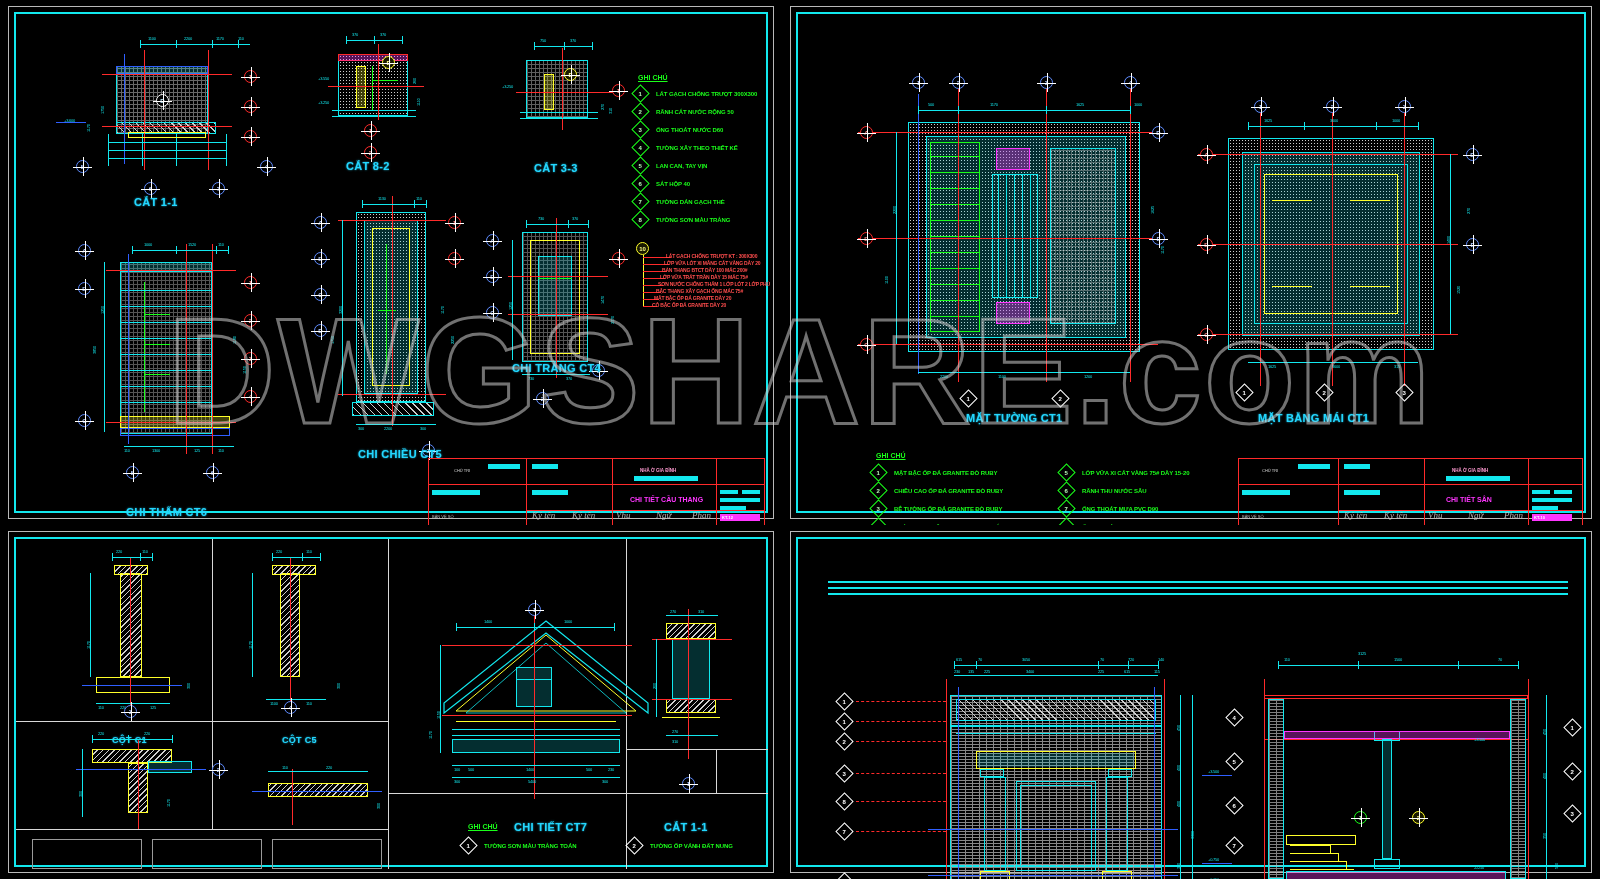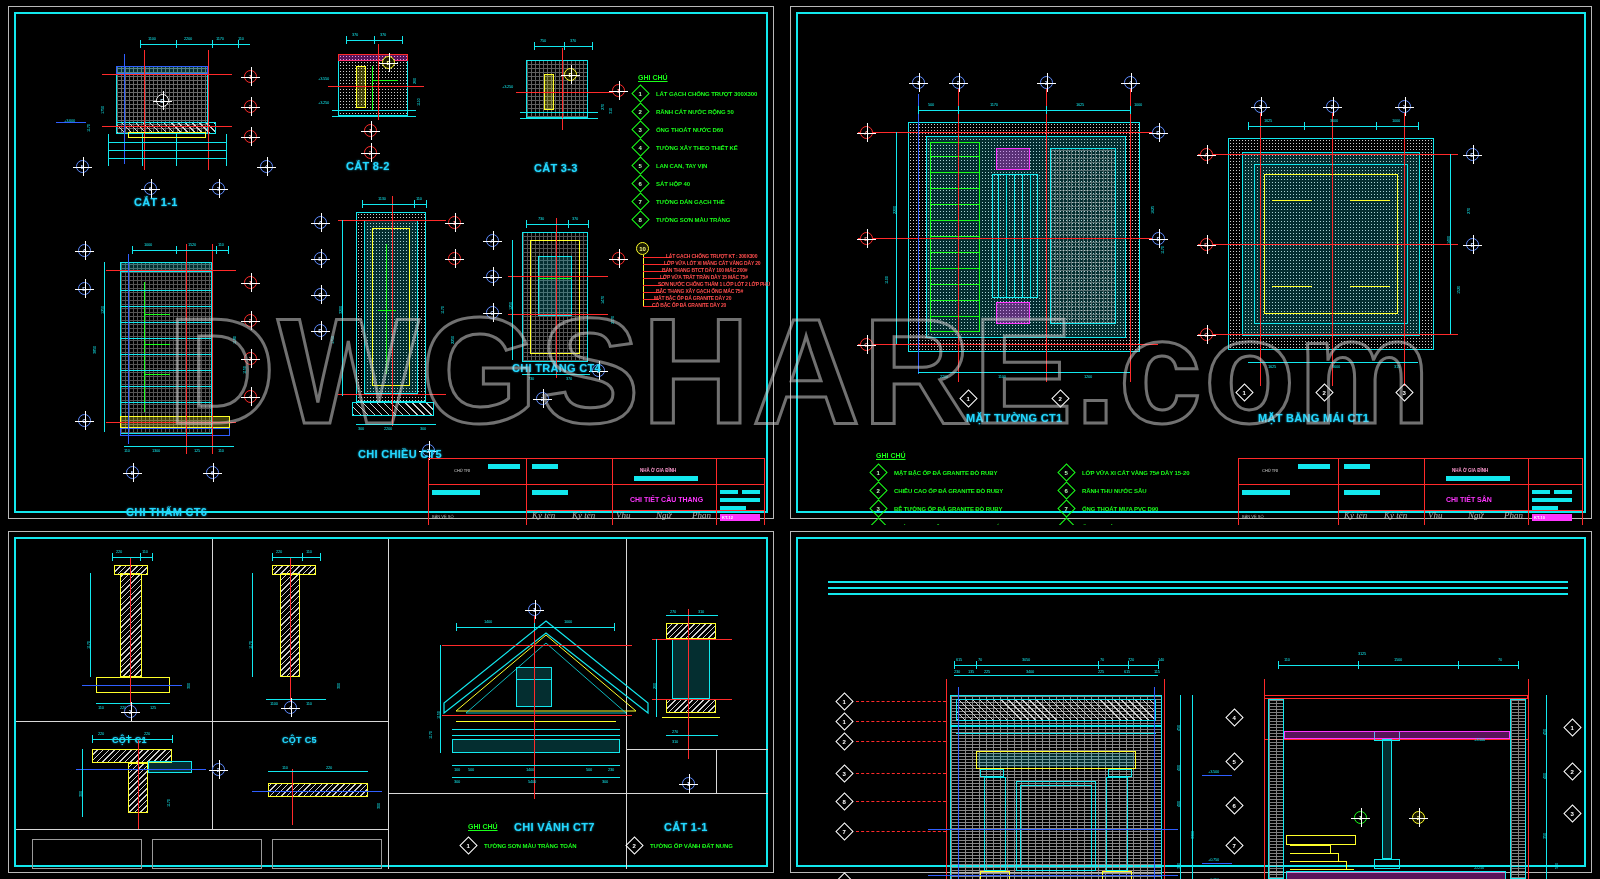--- a/index.html
+++ b/index.html
@@ -834,21 +834,21 @@
           <div class="dim" style="left:438px;top:228px;">100</div>
           <div class="dim" style="left:452px;top:228px;">500</div>
           <div class="dim" style="left:510px;top:228px;">1400</div>
           <div class="dim" style="left:570px;top:228px;">500</div>
           <div class="dim" style="left:592px;top:228px;">230</div>
           <div class="dim" style="left:438px;top:240px;">300</div>
           <div class="dim" style="left:512px;top:240px;">5400</div>
           <div class="dim" style="left:586px;top:240px;">300</div>
           <div class="bub bl" style="left:512px;top:64px;">1</div>
           <div class="note-head" style="left:452px;top:284px;">GHI CHÚ</div>
-          <div class="title-lbl" style="left:498px;top:282px;">CHI VÁNH CT7</div>
+          <div class="title-lbl" style="left:498px;top:282px;">CHI TIẾT CT7</div>
           <div class="dia" style="left:446px;top:300px;">
               <span>1</span>
             </div>
           <div class="note-txt" style="left:468px;top:304px;">TƯỜNG SƠN MÀU TRẮNG TOÁN</div>
           <div class="dia" style="left:612px;top:300px;">
               <span>2</span>
             </div>
           <div class="note-txt" style="left:634px;top:304px;">TƯỜNG ỐP VÁNH ĐẤT NUNG</div>
         </div>
 

